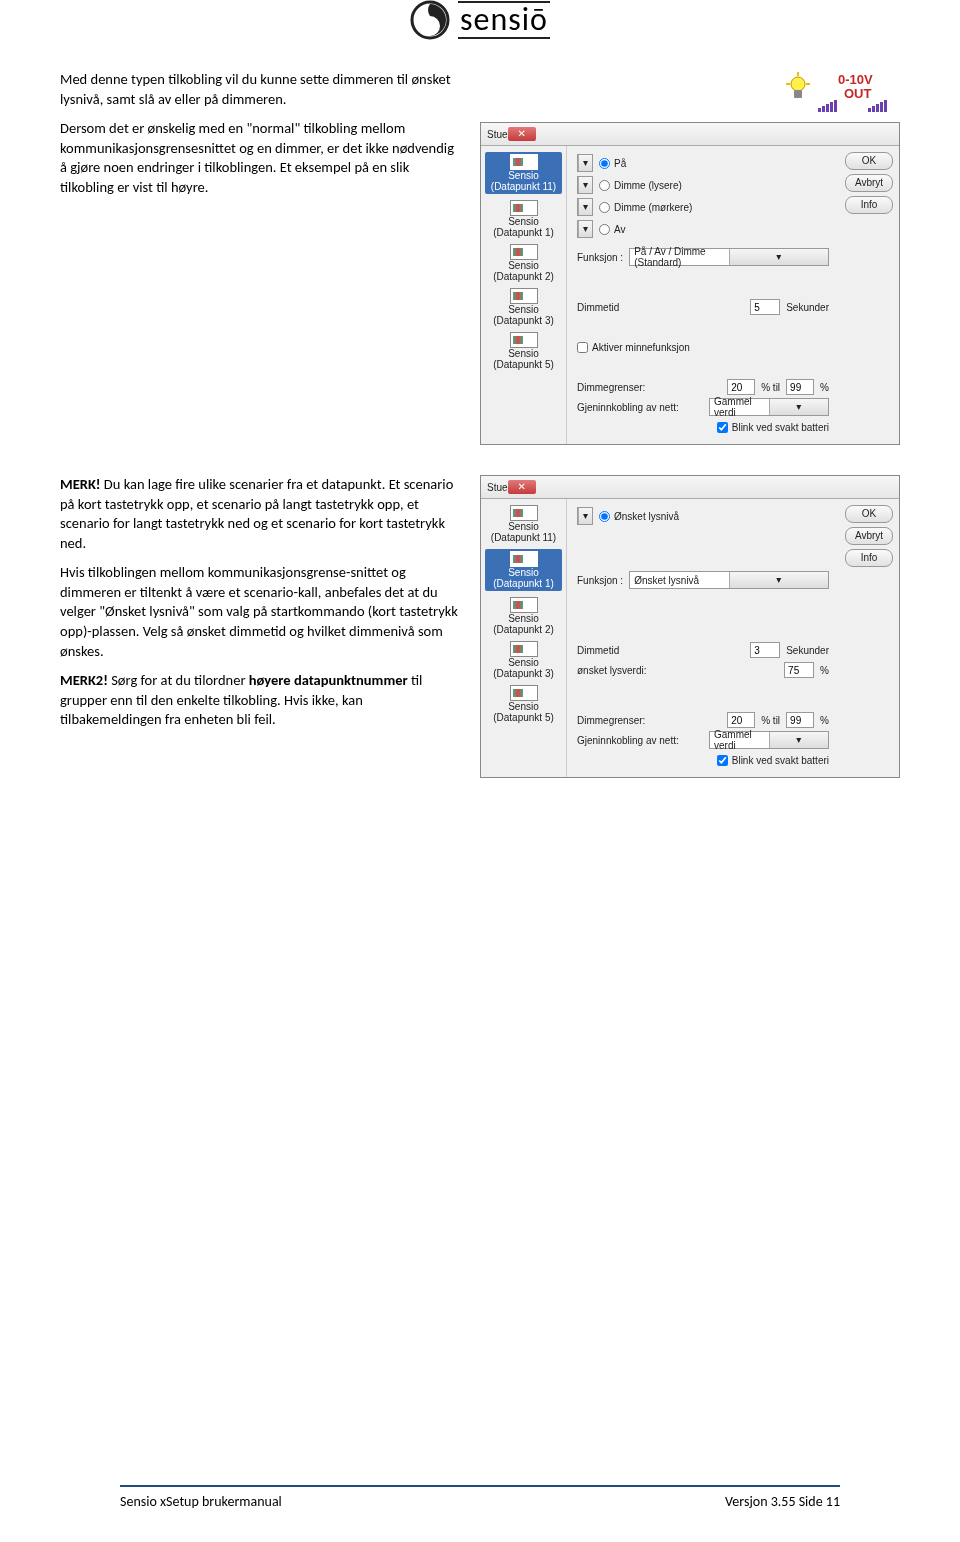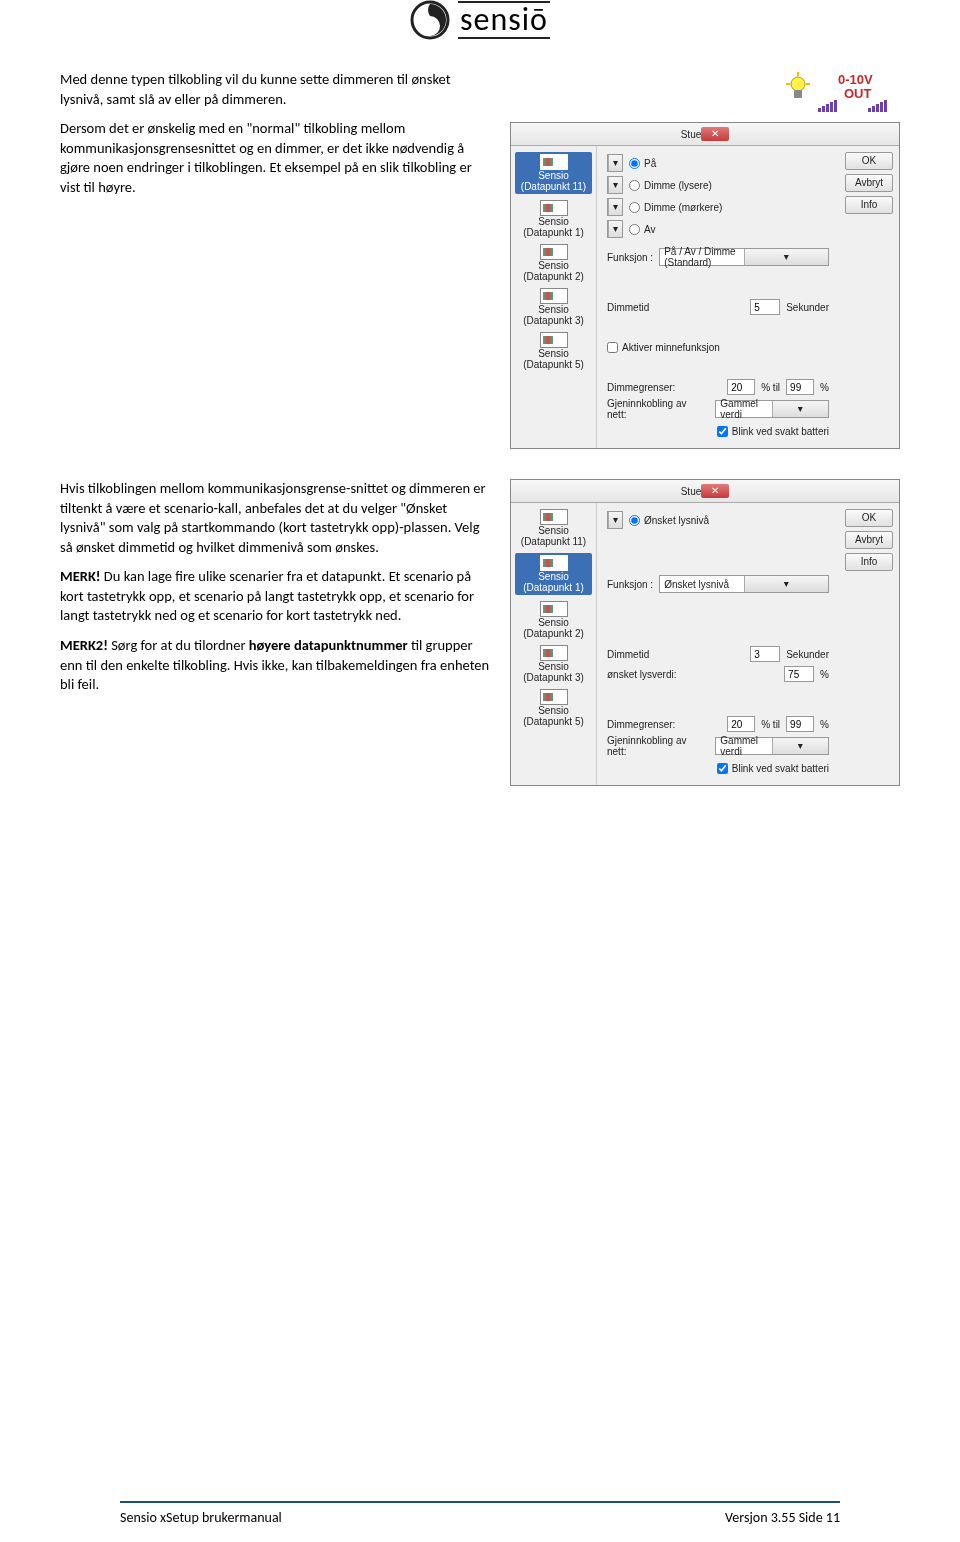--- a/index.html
+++ b/index.html
@@ -8,48 +8,48 @@
   .header { display: flex; justify-content: center; }
   .logo { display: flex; align-items: center; gap: 8px; }
   .logo-mark { width: 40px; height: 40px; }
   .logo-text { font-size: 32px; letter-spacing: 1px; font-weight: 400; border-top: 2px solid #222; border-bottom: 2px solid #222; padding: 0 2px; line-height: 34px; }
   .content { margin-top: 30px; }
   .row { display: flex; gap: 18px; margin-bottom: 30px; }
   .text-col { flex: 1; font-size: 14.5px; line-height: 1.35; }
   .heading { color: #1F4E79; font-size: 17px; margin-bottom: 12px; font-family: Cambria, Georgia, serif; }
   .para { margin-bottom: 10px; }
   .strong { font-weight: bold; }
-  .img-col { width: 390px; }
+  .img-col { width: 420px; }
   .badge { text-align: right; margin-bottom: 4px; }
   .badge svg { display: inline-block; }
   .dlg { border: 1px solid #888; font-family: Tahoma, Arial, sans-serif; font-size: 10px; color: #222; }
-  .dlg-title { background: linear-gradient(#f7f7f7,#e6e6e6); border-bottom: 1px solid #aaa; padding: 4px 6px; display: flex; justify-content: center; align-items: center; }
+  .dlg-title { background: linear-gradient(#f7f7f7,#e6e6e6); border-bottom: 1px solid #aaa; padding: 4px 6px; display: flex; justify-content: flex-start; align-items: center; }
   .dlg-close { background: linear-gradient(#e07a7a,#c63a3a); color: #fff; width: 28px; height: 14px; border-radius: 2px; font-size: 10px; text-align: center; line-height: 14px; cursor: pointer; }
   .dlg-body { display: flex; background: #f0f0f0; }
   .dlg-left { width: 86px; border-right: 1px solid #ccc; padding: 6px 4px; display: flex; flex-direction: column; gap: 6px; }
   .dp { display: flex; flex-direction: column; align-items: center; }
   .dp-icon { width: 28px; height: 16px; background: #fff; border: 1px solid #888; position: relative; }
   .dp-icon::before { content: ""; position: absolute; left: 2px; top: 3px; width: 10px; height: 8px; background: linear-gradient(90deg,#4a8,#d44,#4a8); }
   .dp-label { font-size: 10px; text-align: center; line-height: 1.05; margin-top: 1px; }
   .dp.selected { background: #3b6fb6; color: #fff; border-radius: 2px; padding: 2px; }
   .dp.selected .dp-icon { border-color: #fff; }
   .dlg-mid { flex: 1; padding: 8px 10px; display: flex; flex-direction: column; gap: 2px; }
   .form-row { display: flex; align-items: center; gap: 6px; min-height: 18px; }
   .form-row .lbl { font-size: 10px; }
   .form-row input[type=text] { font-size: 10px; border: 1px solid #999; height: 16px; padding: 0 3px; background: #fff; }
   .combo { display: flex; align-items: center; border: 1px solid #999; background: #fff; height: 18px; }
   .combo span { flex: 1; padding: 0 4px; font-size: 10px; }
   .combo-btn { width: 14px; height: 16px; background: linear-gradient(#f6f6f6,#ddd); border-left: 1px solid #aaa; text-align: center; font-size: 8px; line-height: 16px; cursor: pointer; }
   .radio-col { display: flex; flex-direction: column; gap: 4px; margin-bottom: 8px; }
   .chk { display: flex; align-items: center; gap: 4px; }
   .chk input { width: 11px; height: 11px; }
   .dlg-right { width: 60px; padding: 6px; display: flex; flex-direction: column; gap: 4px; }
-  .btn { background: linear-gradient(#fafafa,#e1e1e1); border: 1px solid #999; font-size: 10px; height: 18px; text-align: center; line-height: 16px; cursor: pointer; border-radius: 2px; }
+  .btn { background: linear-gradient(#fafafa,#e1e1e1); border: 1px solid #999; font-size: 10px; height: 18px; text-align: center; line-height: 16px; cursor: pointer; border-radius: 8px; }
   .spacer { height: 8px; }
-  .footer { position: absolute; bottom: 16px; left: 60px; right: 60px; }
+  .footer { position: absolute; bottom: 32px; left: 60px; right: 60px; }
   .footer-line { height: 2px; background: #1F4E79; margin-bottom: 6px; }
   .footer-text { display: flex; justify-content: space-between; font-size: 14px; }
 </style>
 </head>
 <body>
 
 <div class="page">
   <div class="header">
     <div class="logo">
       <svg class="logo-mark" viewBox="0 0 40 40">
@@ -230,22 +230,22 @@
               <div class="btn">Avbryt</div>
               <div class="btn">Info</div>
             </div>
           </div>
         </div>
       </div>
     </div>
 
     <div class="row">
       <div class="text-col">
+        <div class="para"><span class="strong">MERK!</span><span> Du kan lage fire ulike scenarier fra et datapunkt. Et scenario på kort tastetrykk opp, et scenario på langt tastetrykk opp, et scenario for langt tastetrykk ned og et scenario for kort tastetrykk ned.</span></div>
         <div class="para">Hvis tilkoblingen mellom kommunikasjonsgrense-snittet og dimmeren er tiltenkt å være et scenario-kall, anbefales det at du velger "Ønsket lysnivå" som valg på startkommando (kort tastetrykk opp)-plassen. Velg så ønsket dimmetid og hvilket dimmenivå som ønskes.</div>
-        <div class="para"><span class="strong">MERK!</span><span> Du kan lage fire ulike scenarier fra et datapunkt. Et scenario på kort tastetrykk opp, et scenario på langt tastetrykk opp, et scenario for langt tastetrykk ned og et scenario for kort tastetrykk ned.</span></div>
         <div class="para"><span class="strong">MERK2!</span><span> Sørg for at du tilordner </span><span class="strong">høyere datapunktnummer</span><span> til grupper enn til den enkelte tilkobling. Hvis ikke, kan tilbakemeldingen fra enheten bli feil.</span></div>
       </div>
 
       <div class="img-col">
 
         <div class="dlg">
           <div class="dlg-title">
             <span>Stue</span>
             <span class="dlg-close">✕</span>
           </div>

